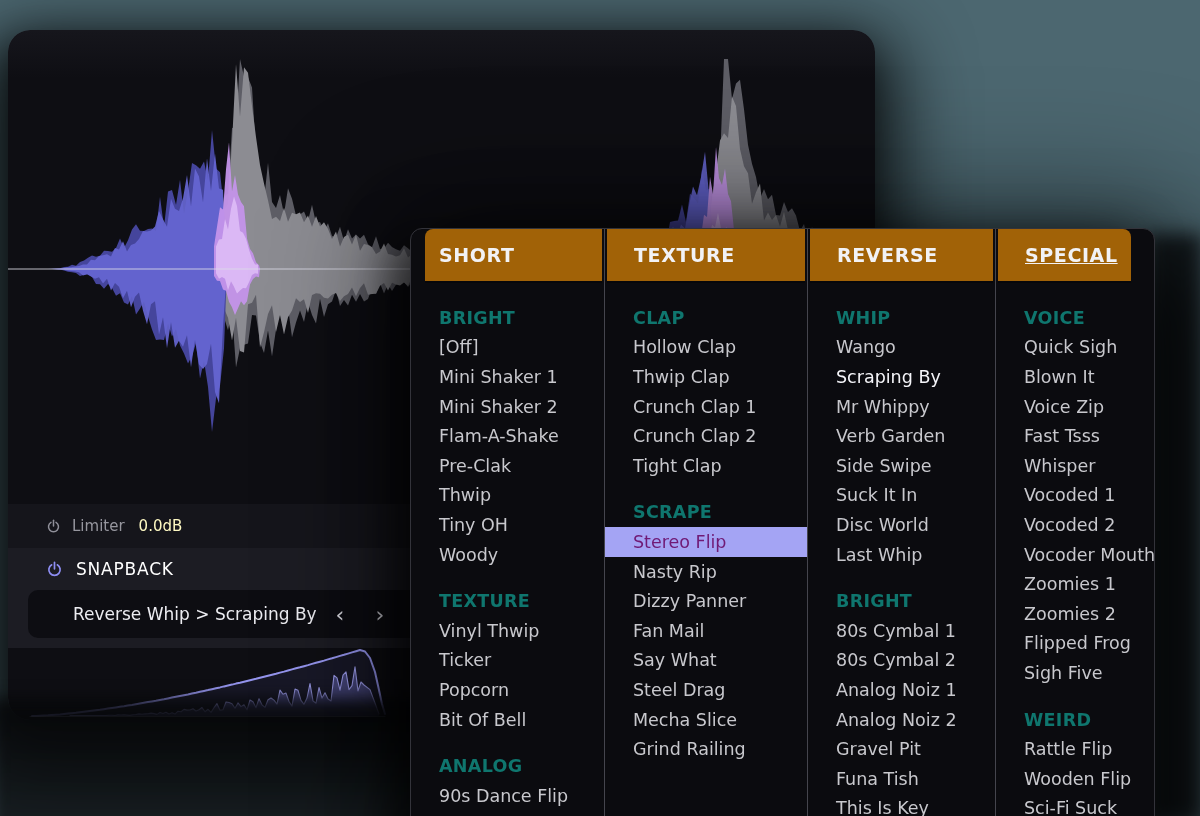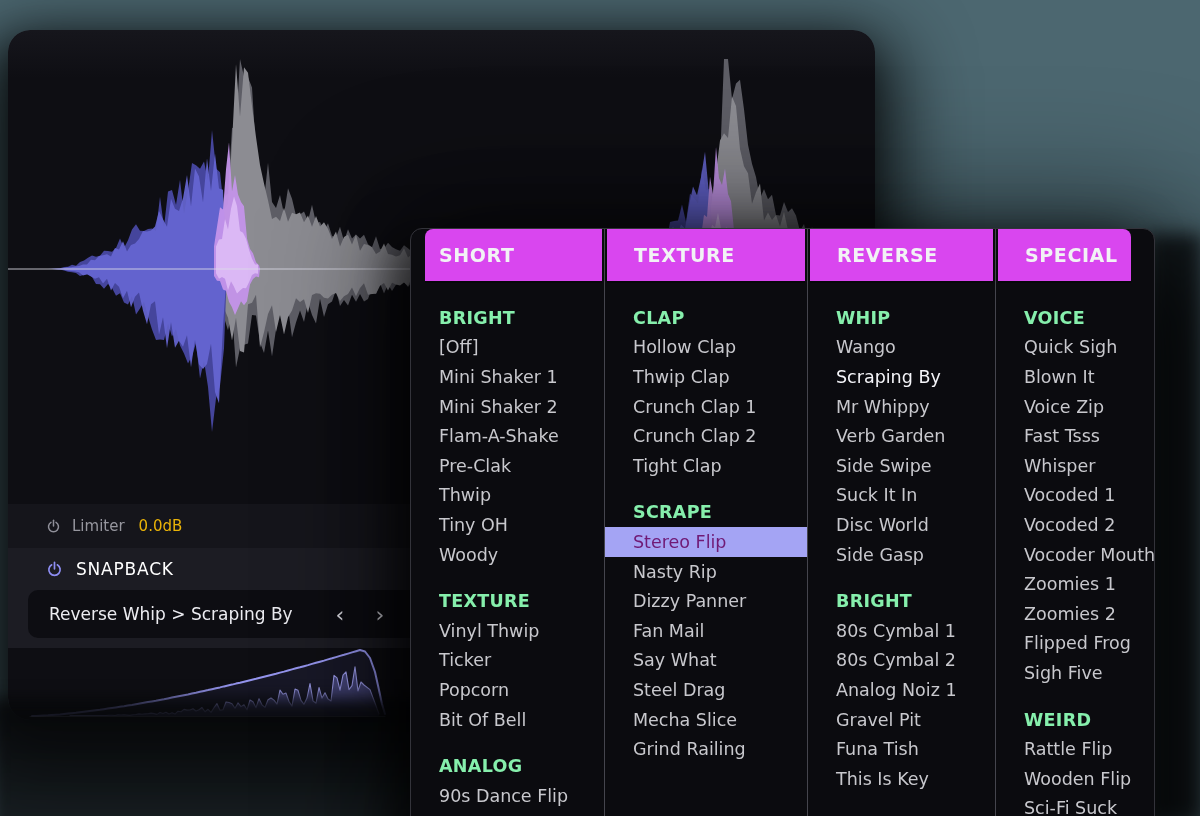--- a/index.html
+++ b/index.html
@@ -14,29 +14,29 @@
           overflow:hidden;z-index:1;margin-top:16px;}
   .wave-panel{position:absolute;top:0;height:474px;}
   .wave-panel.left{left:0;width:432px;}
   .wave-panel.right{left:438px;width:429px;}
   .wave-panel svg{display:block;width:100%;height:100%;}
 
   .limiter-row{position:absolute;left:0;top:474px;width:100%;height:44px;background:#15151B;
                display:flex;align-items:center;padding-left:38px;}
   .limiter-row .picon{color:#8F8F99;display:flex;align-items:center;}
   .limiter-label{color:#96969E;font-size:15px;margin-left:11px;}
-  .limiter-value{color:#eab308;font-size:15px;margin-left:14px;}
+  .limiter-value{color:#fef9c3;font-size:15px;margin-left:14px;}
 
   .snapback-band{position:absolute;left:0;top:518px;width:100%;height:100px;background:#1C1C23;}
   .snapback-head{display:flex;align-items:center;padding:11px 0 0 38px;}
   .snapback-head .picon{color:#8D8DF2;display:flex;align-items:center;}
   .snapback-title{color:#ffffff;font-size:17px;font-weight:normal;letter-spacing:.8px;margin-left:13px;}
 
   .preset-selector{position:absolute;left:20px;top:560px;width:582px;height:48px;background:#0D0D12;
-                   border-radius:10px;display:flex;align-items:center;}
+                   border-radius:10px;display:flex;align-items:center;padding-left:24px;}
   .preset-selector .value{color:#ECECF1;font-size:17px;margin-left:21px;}
   .nav-btn{position:absolute;top:0;height:48px;width:24px;display:flex;align-items:center;justify-content:center;
            color:#D5D5DC;font-size:22px;cursor:pointer;}
   .nav-prev{left:300px;} .nav-next{left:340px;}
 
   .envelope{position:absolute;left:0;top:612px;width:432px;height:84px;}
   .envelope svg{display:block;width:100%;height:100%;}
 
   
   .floor-shadow{position:absolute;left:-10px;top:698px;width:450px;height:140px;z-index:2;
@@ -47,29 +47,29 @@
   
   .menu{position:absolute;left:410px;top:228px;width:745px;height:700px;z-index:4;
         background:#0B0B0F;border:1px solid #33333A;border-radius:12px;
         box-shadow:-18px 8px 44px rgba(0,0,0,.55),34px 40px 90px 12px rgba(0,0,0,.72),0 0 120px 30px rgba(0,0,0,.4);
         display:flex;overflow:hidden;}
   .menu-col{height:100%;}
   .menu-col.c0{width:194px;border-right:1px solid #45454D;}
   .menu-col.c1{width:203px;border-right:1px solid #45454D;}
   .menu-col.c2{width:188px;border-right:1px solid #45454D;}
   .menu-col.c3{width:157px;}
-  .col-header{height:54px;background:#d946ef;border-bottom:2px solid #07070A;
+  .col-header{height:54px;background:#a16207;border-bottom:2px solid #07070A;
               display:flex;align-items:center;padding-left:27px;margin:0 2px;
               color:#F2F2F5;font-size:19px;font-weight:bold;letter-spacing:.6px;}
   .menu-col.c0 .col-header{margin-left:14px;padding-left:14px;border-top-left-radius:8px;}
-  .menu-col.c3 .col-header{margin-right:22px;border-top-right-radius:8px;}
+  .menu-col.c3 .col-header{margin-right:22px;border-top-right-radius:8px;text-decoration:underline;}
   .col-body{padding-top:20px;}
   .menu-section + .menu-section{margin-top:17px;}
   .menu-category{height:29.6px;display:flex;align-items:center;padding-left:28px;
-                 color:#86efac;font-size:17.5px;font-weight:bold;letter-spacing:.3px;}
+                 color:#0f766e;font-size:17.5px;font-weight:bold;letter-spacing:.3px;}
   .menu-item{height:29.6px;display:flex;align-items:center;padding-left:28px;position:relative;
              color:#C8C8CD;font-size:17.5px;white-space:nowrap;cursor:pointer;}
   .menu-item.selected{background:#A4A4F4;color:#701a75;}
   .menu-item.active{color:#F5F5F9;}
 </style>
 </head>
 <body>
 
 <div class="stage">
 
@@ -197,27 +197,28 @@
         <div class="col-body">
           <div class="menu-section">
             <div class="menu-category">WHIP</div>
             <div class="menu-item">Wango</div>
             <div class="menu-item active">Scraping By</div>
             <div class="menu-item">Mr Whippy</div>
             <div class="menu-item">Verb Garden</div>
             <div class="menu-item">Side Swipe</div>
             <div class="menu-item">Suck It In</div>
             <div class="menu-item">Disc World</div>
-            <div class="menu-item">Side Gasp</div>
+            <div class="menu-item">Last Whip</div>
           </div>
           <div class="menu-section">
             <div class="menu-category">BRIGHT</div>
             <div class="menu-item">80s Cymbal 1</div>
             <div class="menu-item">80s Cymbal 2</div>
             <div class="menu-item">Analog Noiz 1</div>
+            <div class="menu-item">Analog Noiz 2</div>
             <div class="menu-item">Gravel Pit</div>
             <div class="menu-item">Funa Tish</div>
             <div class="menu-item">This Is Key</div>
           </div>
         </div>
       </div>
       <div class="menu-col c3">
         <div class="col-header">SPECIAL</div>
         <div class="col-body">
           <div class="menu-section">

